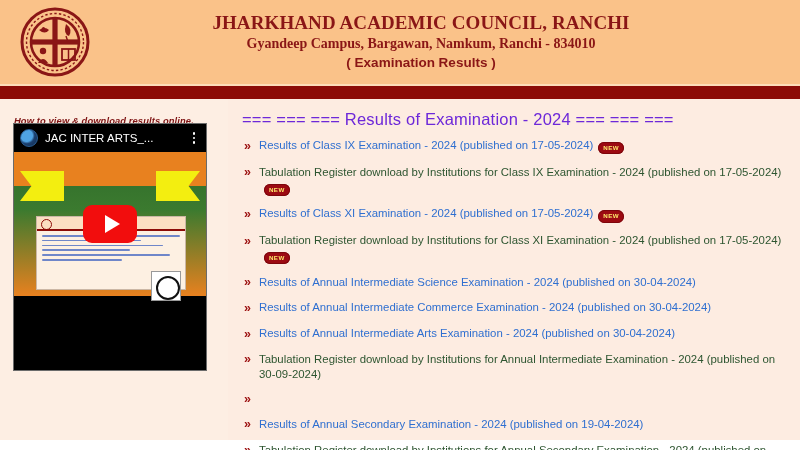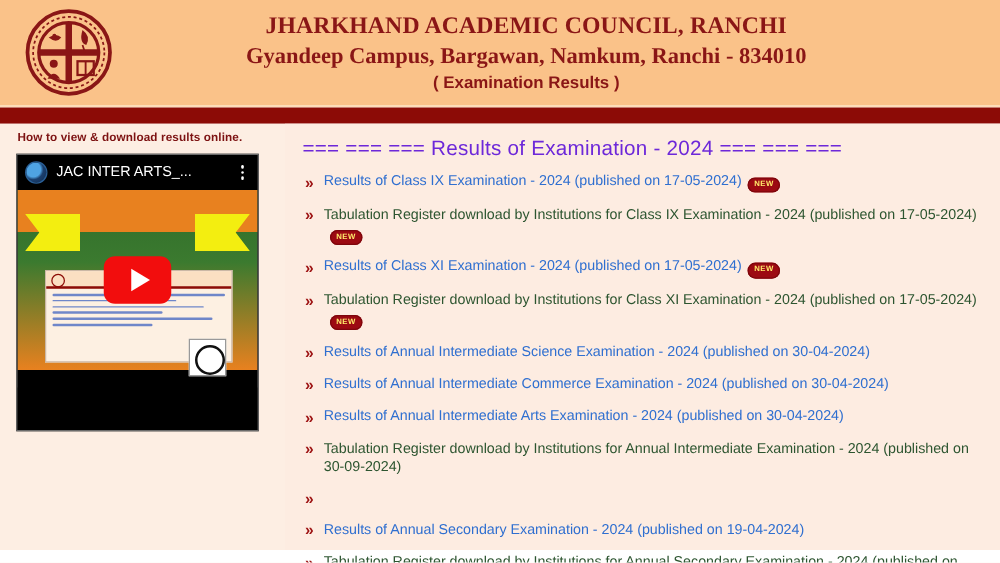--- a/index.html
+++ b/index.html
@@ -23,21 +23,21 @@
   }
   .seal { position: relative; width: 72px; height: 72px; }
   .header-text { flex: 1; text-align: center; padding-right: 68px; }
   .org-title {
     font-family: "Liberation Serif", serif;
     font-size: 19px; font-weight: bold; color: #8a1616;
     letter-spacing: .1px; line-height: 1.25;
   }
   .org-addr {
     font-family: "Liberation Serif", serif;
-    font-size: 18px; font-weight: bold; color: #8a1616;
+    font-size: 14px; font-weight: bold; color: #8a1616;
     line-height: 1.35;
   }
   .org-sub {
     font-family: Liberation Sans, sans-serif;
     font-size: 13.5px; font-weight: bold; color: #8a1616;
     line-height: 1.4;
   }
   .strip-light {
     position: absolute; left: 0; top: 84px; width: 800px; height: 2px;
     background: #fddcb8;
@@ -49,28 +49,28 @@
 
   
   .body-area {
     position: absolute; left: 0; top: 99px; width: 800px; height: 341px;
     background: #fdeee3;
   }
 
   
   .left-col { position: absolute; left: 0; top: 0; width: 222px; height: 341px; }
   .howto {
-    margin: 5px 0 4px 14px;
-    font-size: 9.4px; font-weight: bold; 
+    margin: 16px 0 4px 14px;
+    font-size: 9.4px; font-weight: bold; font-style: italic;
     color: #7d1212;
     letter-spacing: .1px;
   }
   .video-box {
     position: absolute; left: 13px; top: 24px;
-    width: 194px; height: 222px;
+    width: 194px; height: 248px;
     background: #000; border: 1px solid #6b6b6b;
     overflow: hidden;
   }
   .vid-topbar {
     position: absolute; left: 0; top: 0; width: 100%; height: 28px;
     background: #000; display: flex; align-items: center; padding: 0 6px;
   }
   .vid-avatar {
     width: 18px; height: 18px; border-radius: 50%;
     background: radial-gradient(circle at 35% 35%, #4fa3e3 0 40%, #1b3f6e 55%, #102a4d 100%);

